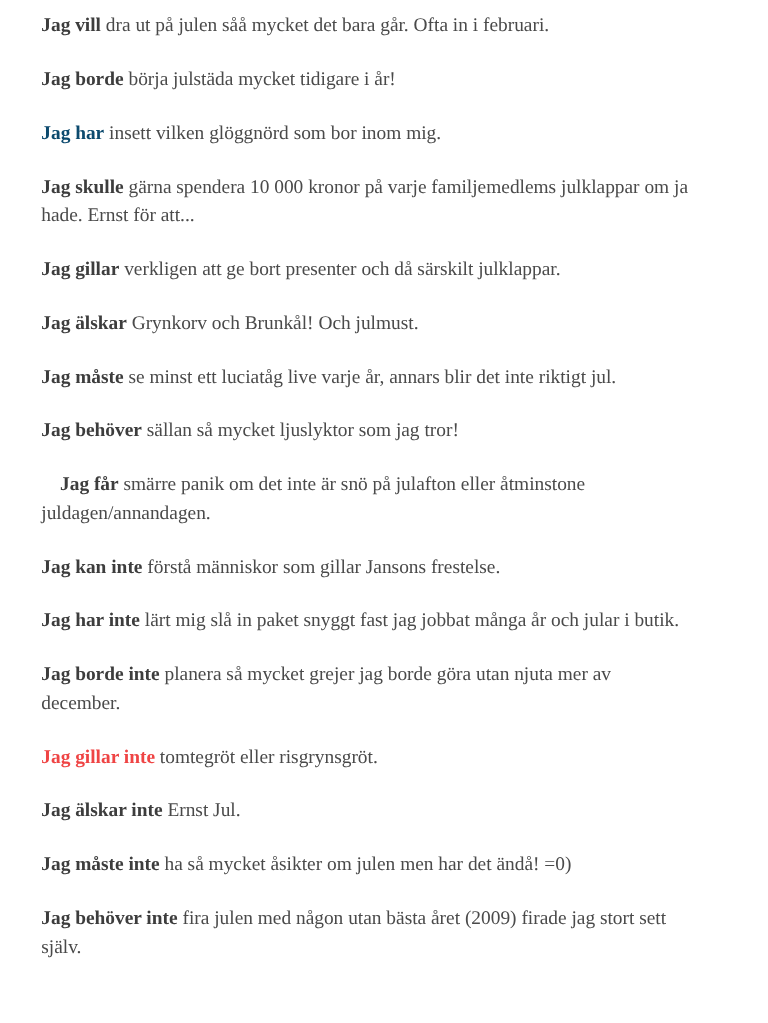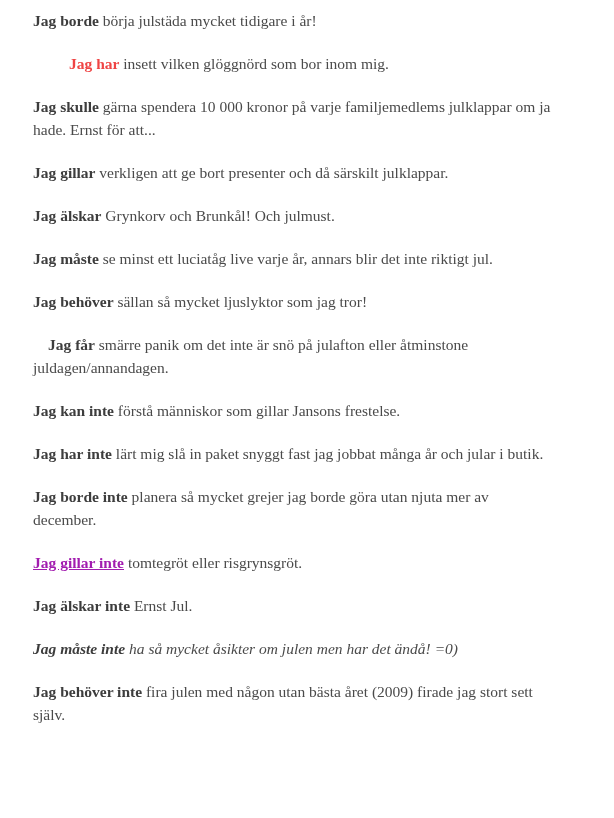--- a/index.html
+++ b/index.html
@@ -29,27 +29,30 @@
   }
   p.para strong {
     color: #3d3d3d;
     font-weight: 700;
   }
 </style>
 </head>
 <body style="background: rgb(255, 255, 255);">
 
 <div class="post-content">
+  <p class="para" style="color: rgb(74, 74, 74);">
+    <span class="line"><strong style="color: rgb(61, 61, 61);">Jag vill</strong> <span>dra ut på julen såå mycket det bara går. Ofta in i februari.</span></span>
+  </p>
 
   <p class="para" style="color: rgb(74, 74, 74);">
     <span class="line"><strong style="color: rgb(61, 61, 61);">Jag borde</strong> <span>börja julstäda mycket tidigare i år!</span></span>
   </p>
 
   <p class="para" style="color: rgb(74, 74, 74);">
-    <span class="line"><strong style="color: #ef4444; margin-left: 36px;">Jag har</strong> <span>insett vilken glöggnörd som bor inom mig.</span></span>
+    <span class="line"><strong style="color: #0c4a6e;">Jag har</strong> <span>insett vilken glöggnörd som bor inom mig.</span></span>
   </p>
 
   <p class="para" style="color: rgb(74, 74, 74);">
     <span class="line"><strong style="color: rgb(61, 61, 61);">Jag skulle</strong> <span>gärna spendera 10 000 kronor på varje familjemedlems julklappar om ja</span></span>
   <span class="line">hade. Ernst för att...</span>
     </p>
 
   <p class="para" style="color: rgb(74, 74, 74);">
     <span class="line"><strong style="color: rgb(61, 61, 61);">Jag gillar</strong> <span>verkligen att ge bort presenter och då särskilt julklappar.</span></span>
   </p>
@@ -79,28 +82,28 @@
     <span class="line"><strong style="color: rgb(61, 61, 61);">Jag har inte</strong> <span>lärt mig slå in paket snyggt fast jag jobbat många år och jular i butik.</span></span>
   </p>
 
 
   <p class="para" style="color: rgb(74, 74, 74);">
     <span class="line"><strong style="color: rgb(61, 61, 61);">Jag borde inte</strong> <span>planera så mycket grejer jag borde göra utan njuta mer av</span></span>
   <span class="line">december.</span>
     </p>
 
   <p class="para" style="color: rgb(74, 74, 74);">
-    <span class="line"><strong style="color: #a21caf; text-decoration: underline;">Jag gillar inte</strong> <span>tomtegröt eller risgrynsgröt.</span></span>
+    <span class="line"><strong style="color: #ef4444;">Jag gillar inte</strong> <span>tomtegröt eller risgrynsgröt.</span></span>
   </p>
 
   <p class="para" style="color: rgb(74, 74, 74);">
     <span class="line"><strong style="color: rgb(61, 61, 61);">Jag älskar inte</strong> <span>Ernst Jul.</span></span>
   </p>
 
-  <p class="para" style="color: rgb(74, 74, 74); font-style: italic;">
+  <p class="para" style="color: rgb(74, 74, 74);">
     <span class="line"><strong style="color: rgb(61, 61, 61);">Jag måste inte</strong> <span>ha så mycket åsikter om julen men har det ändå! =0)</span></span>
   </p>
 
   <p class="para" style="color: rgb(74, 74, 74);">
     <span class="line"><strong style="color: rgb(61, 61, 61);">Jag behöver inte</strong> <span>fira julen med någon utan bästa året (2009) firade jag stort sett</span></span>
   <span class="line">själv.</span>
     </p>
 </div>
 
 </body></html>

